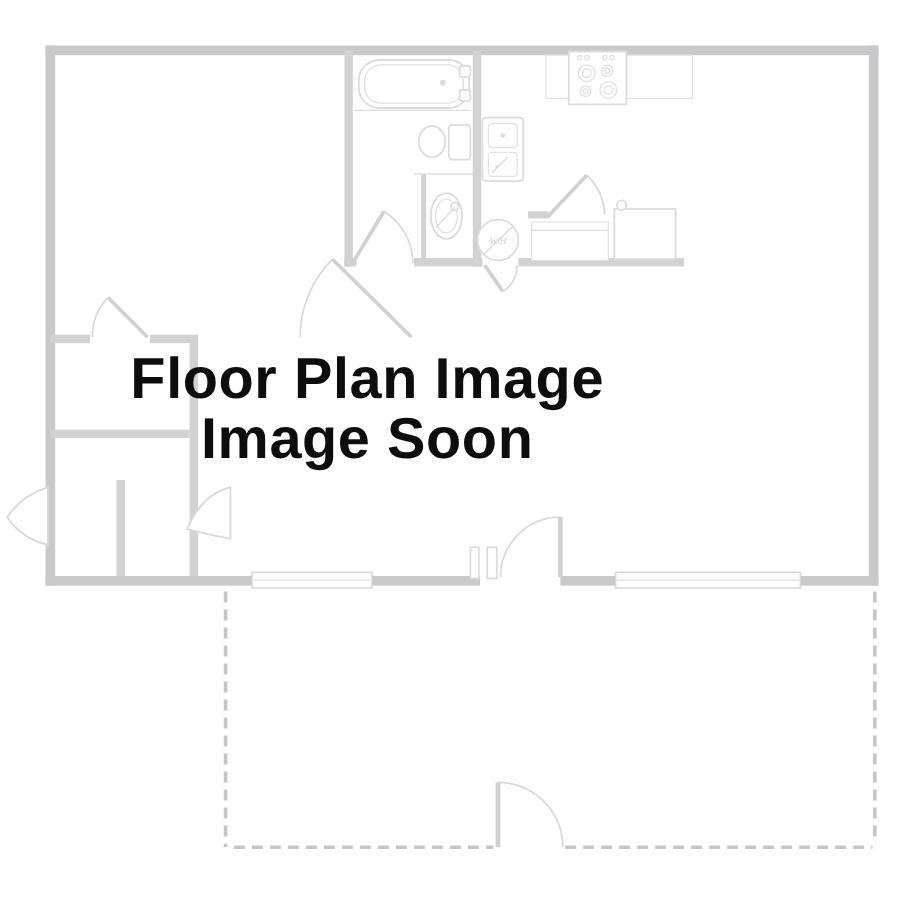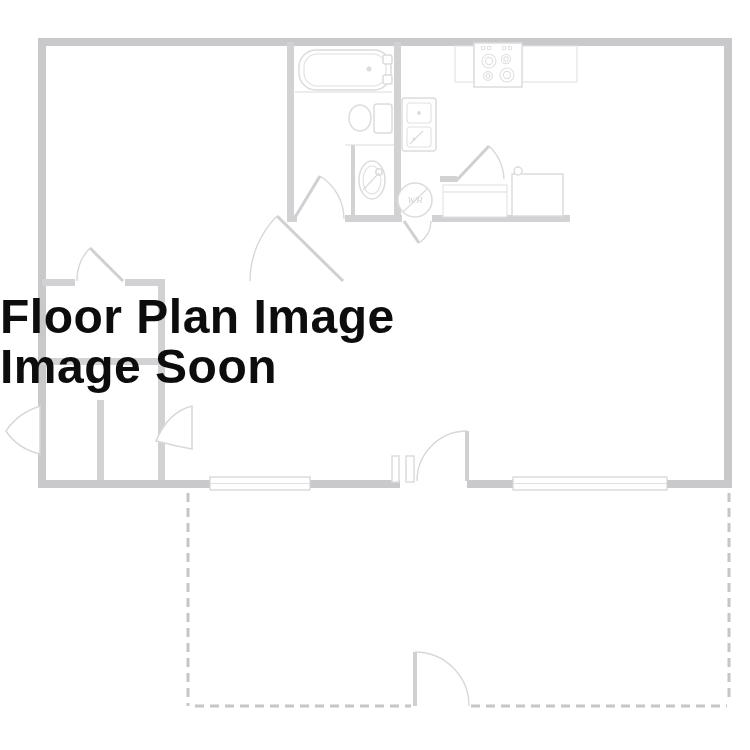--- a/index.html
+++ b/index.html
@@ -20,21 +20,21 @@
   .thinr2{fill:none;stroke:#e0e0e2;stroke-width:1.1;}
   .dot{fill:#dcdcde;}
   .door-arc{fill:none;stroke:var(--door-line);stroke-width:1.4;}
   .door-leaf{fill:none;stroke:#d0d0d3;stroke-width:3;}
   .door-leaf.heavy{stroke-width:4;}
   .wedge{fill:#fff;stroke:var(--door-line);stroke-width:1.5;}
   .dash{fill:none;stroke:var(--dashed-patio);stroke-width:3;stroke-dasharray:9 6;}
   .win{fill:#fff;stroke:var(--window-border);stroke-width:1.3;}
   .winline{fill:none;stroke:#e0e0e2;stroke-width:1.1;}
   .whtext{fill:#cfcfd2;font-family:"Liberation Serif",serif;font-size:8px;font-style:italic;}
-  .caption{position:absolute;left:0;top:292px;width:612px;
+  .caption{position:absolute;left:0;top:292px;width:612px;text-align:center;
            font-weight:bold;font-size:48px;line-height:50px;color:var(--text);
            letter-spacing:0.5px;}
 </style>
 </head>
 <body>
 
 <div class="stage">
 
   <svg width="750" height="750" viewBox="0 0 750 750">
 

